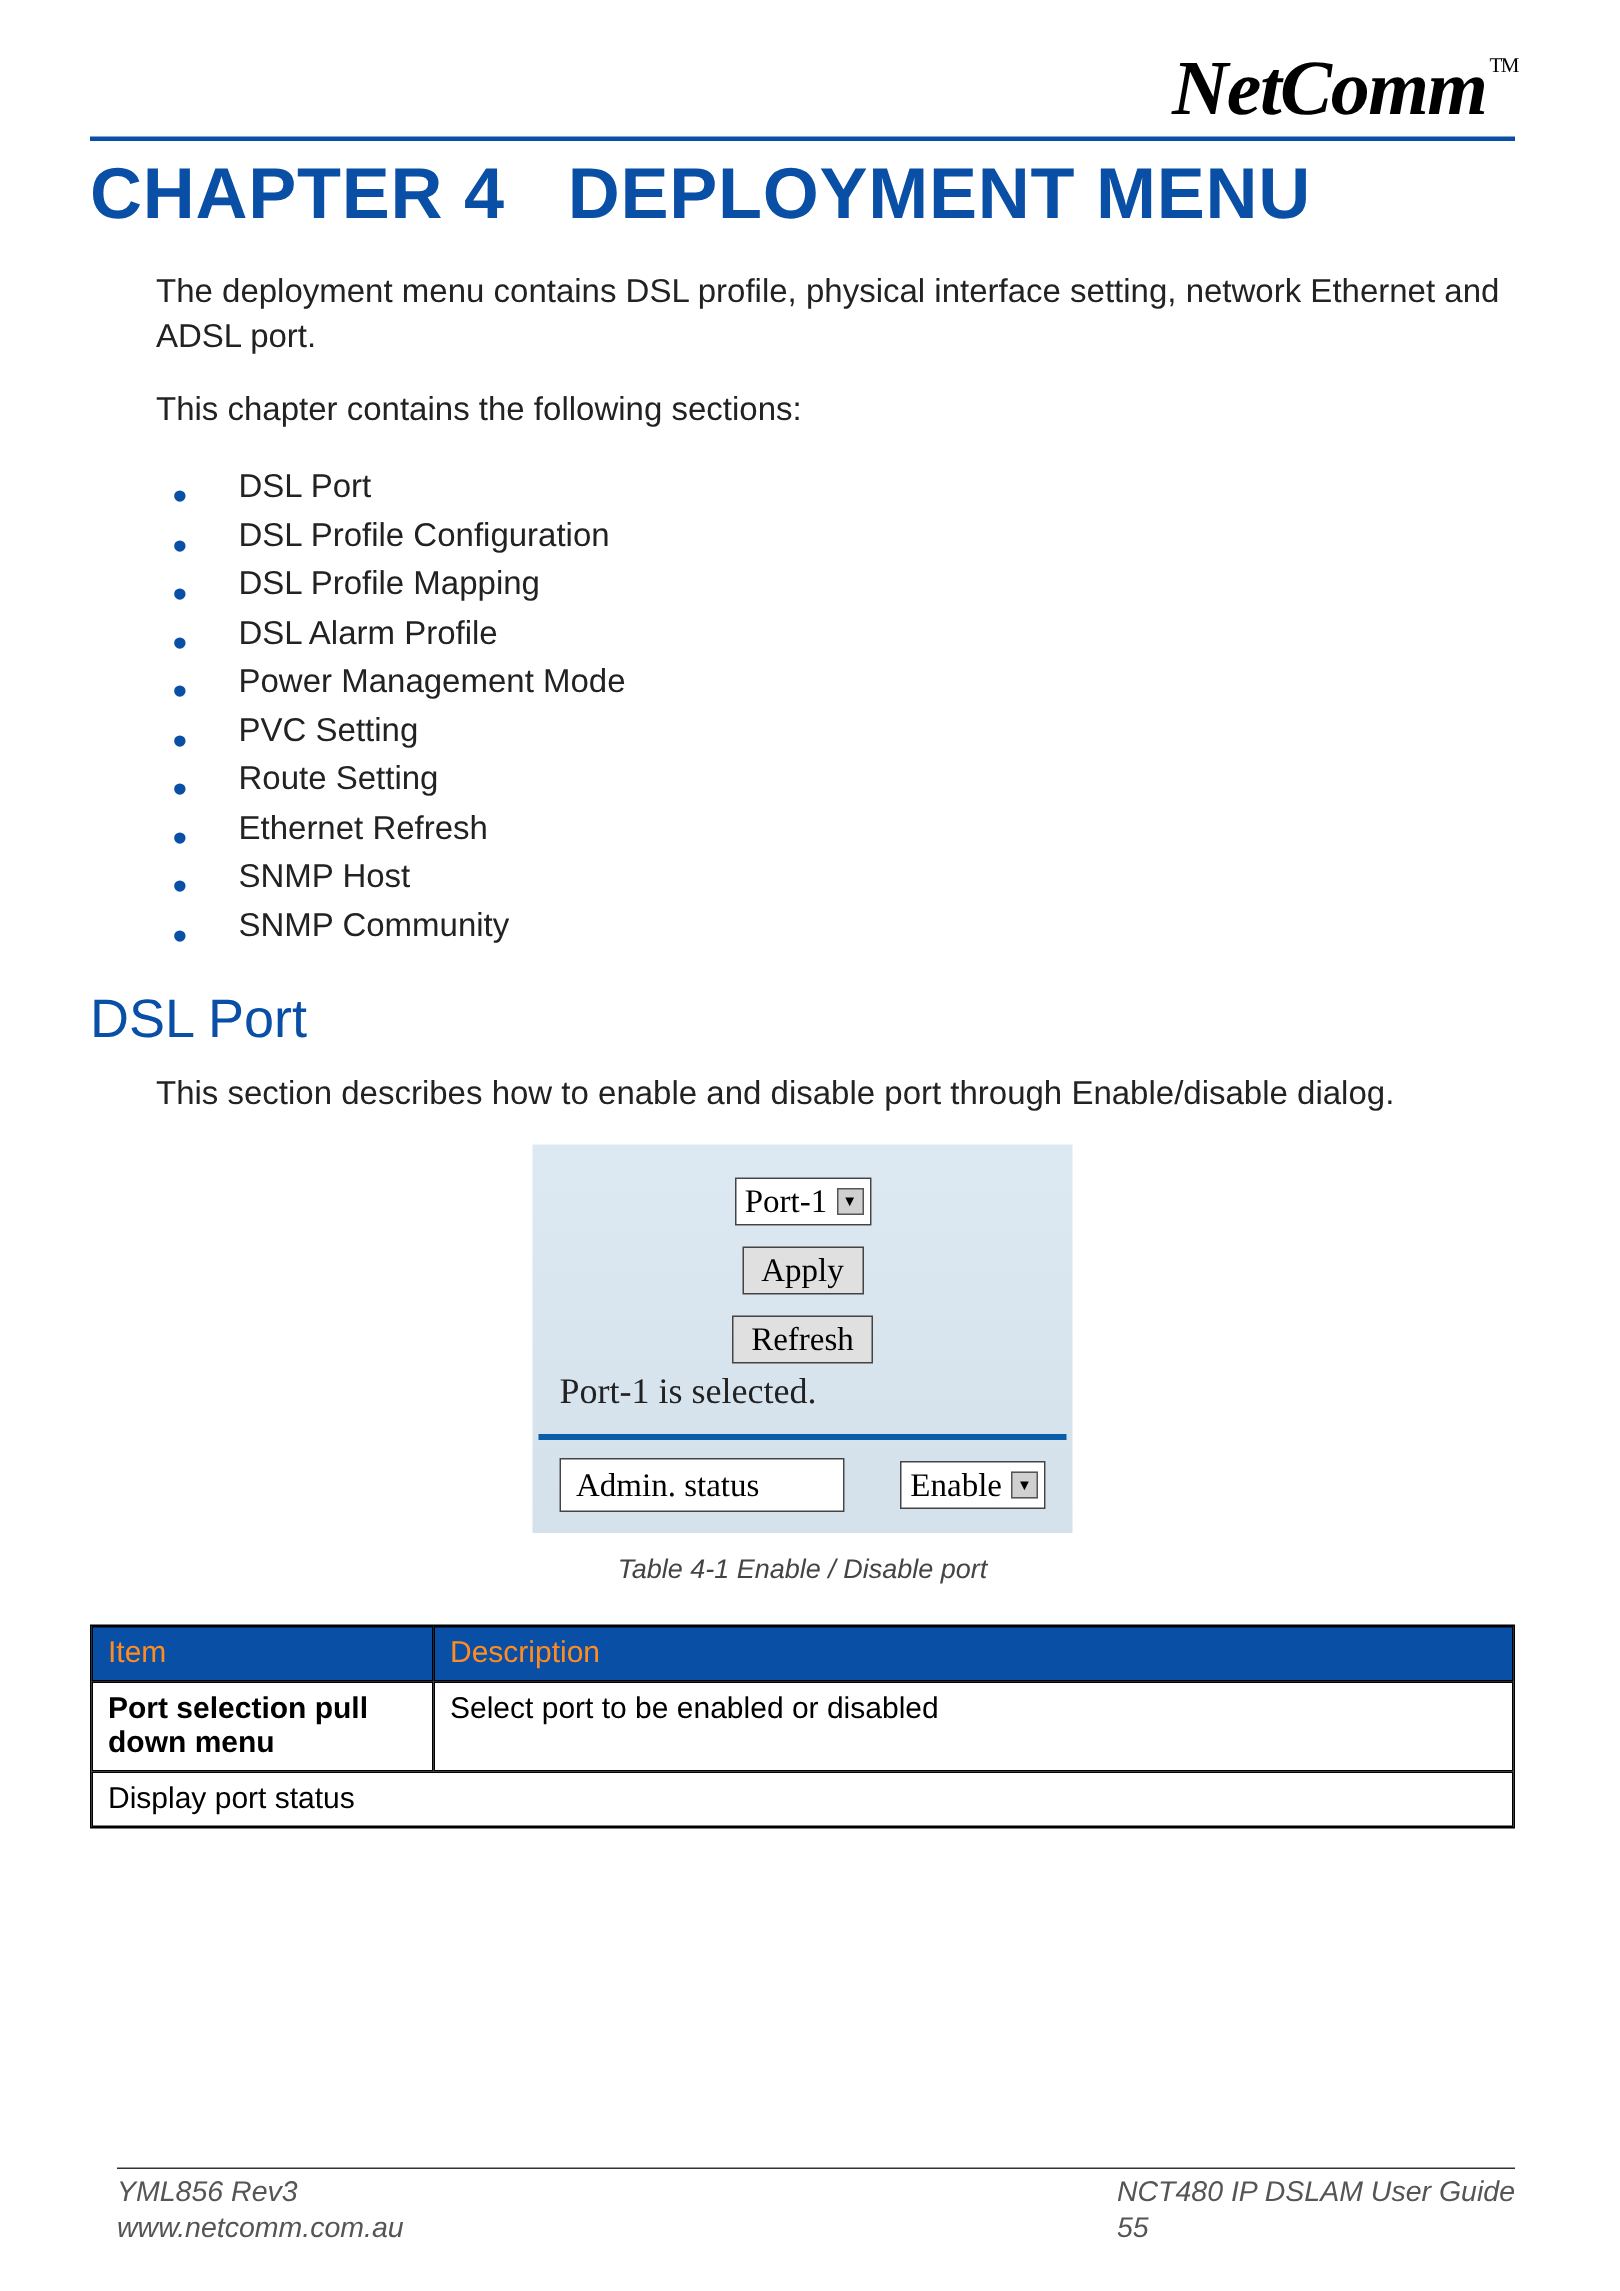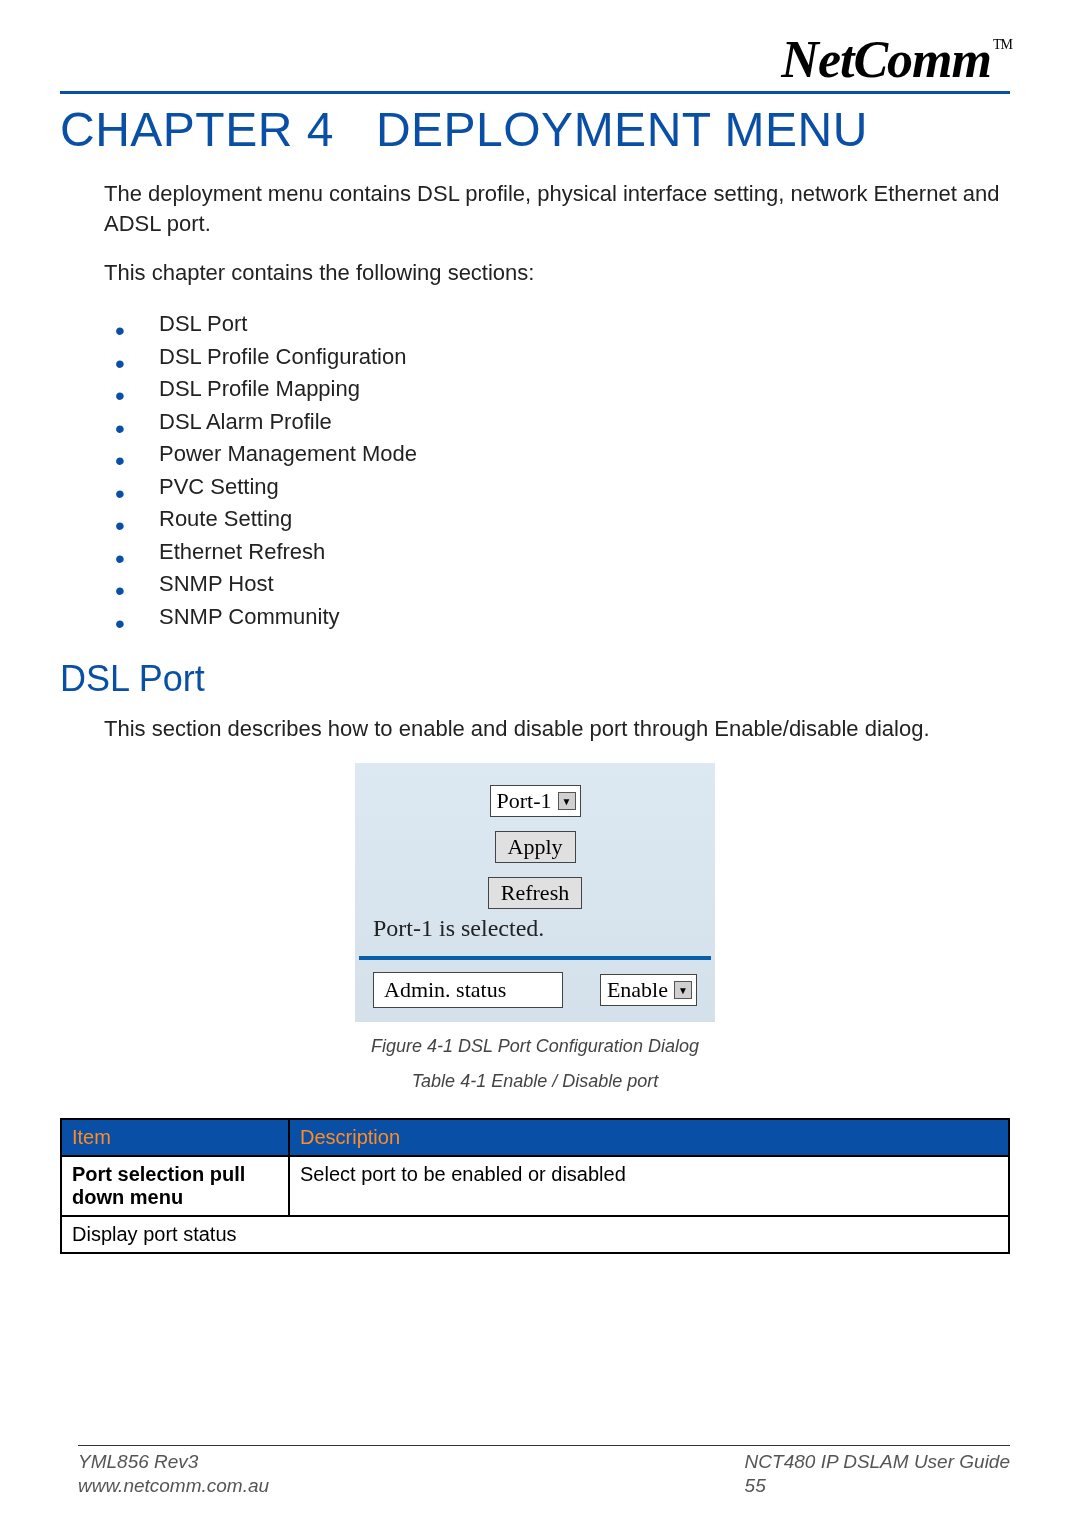--- a/index.html
+++ b/index.html
@@ -43,21 +43,21 @@
     }
 
     .divider {
       height: 3px;
       background: #0a4fa6;
       margin-bottom: 8px;
     }
 
     .chapter-title {
       font-size: 48px;
-      font-weight: 400;
+      font-weight: 700;
       color: #0a4fa6;
       font-family: Arial, sans-serif;
       letter-spacing: 0.5px;
       margin-bottom: 22px;
     }
 
     .chapter-num {
       display: inline-block;
       margin-right: 42px;
     }
@@ -307,21 +307,20 @@
     <div class="dialog-status">Port-1 is selected.</div>
     <div class="dialog-sep"></div>
     <div class="dialog-row2">
       <div class="field-label">Admin. status</div>
       <div class="dropdown">
         <span>Enable</span>
         <span class="dropdown-arrow">▼</span>
       </div>
     </div>
   </div>
-  <div class="caption">Figure 4-1 DSL Port Configuration Dialog</div>
   <div class="caption">Table 4-1  Enable / Disable port</div>
 </div>
 
 <div class="table-wrap">
   <div class="table-row">
     <div class="table-cell th col-item th-item">Item</div>
     <div class="table-cell th col-desc th-item">Description</div>
   </div>
   <div class="table-row">
     <div class="table-cell col-item td-item">Port selection pull down menu</div>

